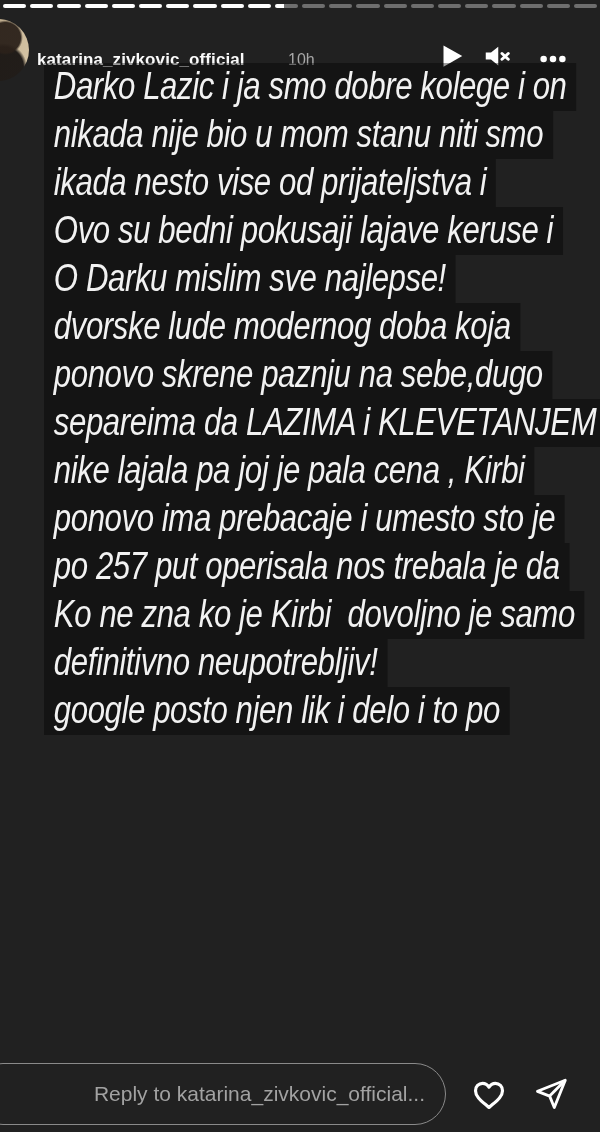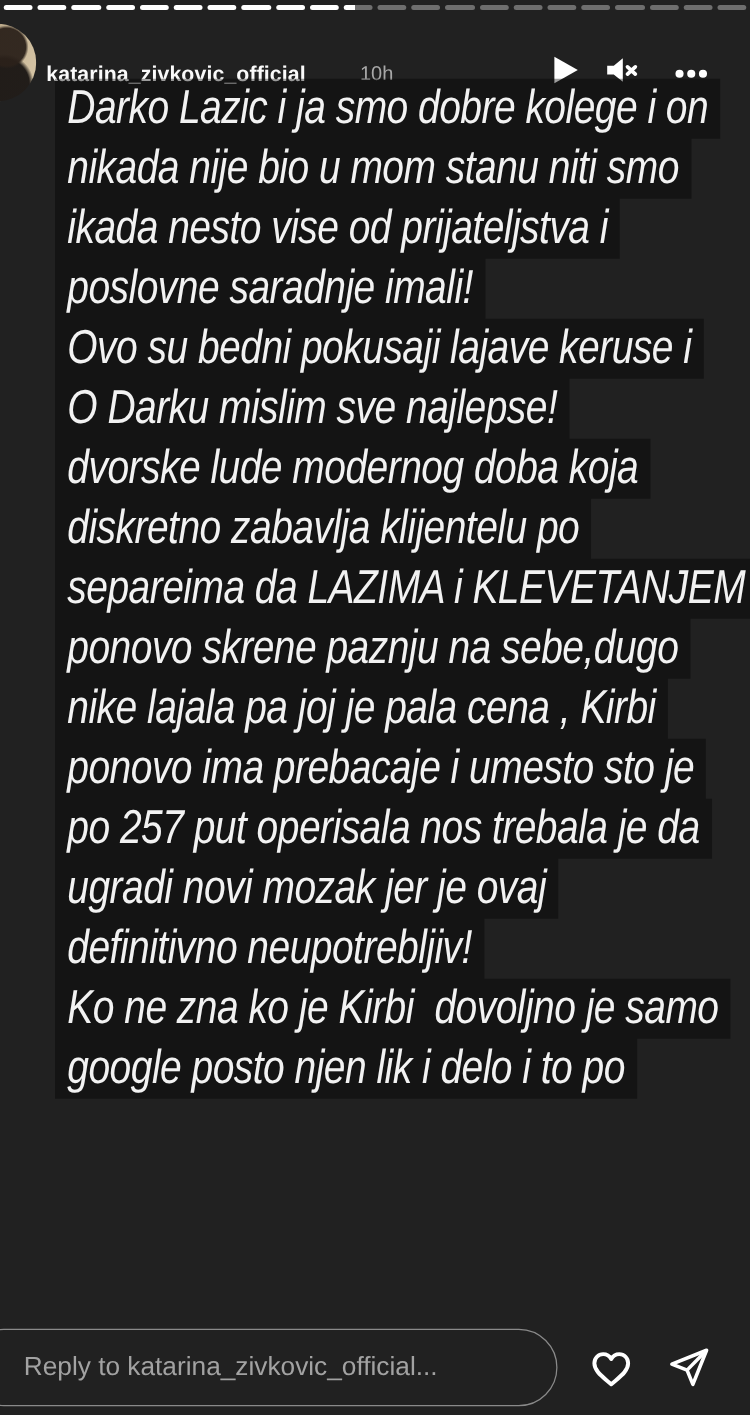--- a/index.html
+++ b/index.html
@@ -63,20 +63,21 @@
   .reply-pill{
     position:absolute;left:-28px;top:1063px;width:474px;height:62px;
     border:1.5px solid #8a8a8a;border-radius:32px;
     background:transparent;box-sizing:border-box;
   }
   .reply-input{
     position:absolute;left:44px;top:2px;right:18px;height:54px;
     background:transparent;border:none;outline:none;
     color:#e8e8e8;font-size:21px;
     font-family:"Liberation Sans","DejaVu Sans",sans-serif;
+    text-align:right;
   }
   .reply-input::placeholder{color:#a2a2a2;opacity:1;}
   .ftr-icon{position:absolute;width:36px;height:36px;}
   .ftr-icon svg{display:block;width:100%;height:100%;}
   .like-btn{left:471px;top:1077px;}
   .share-btn{left:533px;top:1076px;}
 </style>
 </head>
 <body>
 
@@ -129,33 +130,30 @@
         <circle cx="12" cy="12" r="2.6" fill="#ffffff"></circle>
         <circle cx="19.5" cy="12" r="2.6" fill="#ffffff"></circle>
       </svg>
     </span>
   </div>
 
   <div class="story-text">
       <div class="text-row"><span class="text-line">Darko Lazic i ja smo dobre kolege i on</span></div>
       <div class="text-row"><span class="text-line">nikada nije bio u mom stanu niti smo</span></div>
       <div class="text-row"><span class="text-line">ikada nesto vise od prijateljstva i</span></div>
-      <div class="text-row"><span class="text-line">poslovne saradnje imali!</span></div>
       <div class="text-row"><span class="text-line">Ovo su bedni pokusaji lajave keruse i</span></div>
       <div class="text-row"><span class="text-line">O Darku mislim sve najlepse!</span></div>
       <div class="text-row"><span class="text-line">dvorske lude modernog doba koja</span></div>
-      <div class="text-row"><span class="text-line">diskretno zabavlja klijentelu po</span></div>
+      <div class="text-row"><span class="text-line">ponovo skrene paznju na sebe,dugo</span></div>
       <div class="text-row"><span class="text-line">separeima da LAZIMA i KLEVETANJEM</span></div>
-      <div class="text-row"><span class="text-line">ponovo skrene paznju na sebe,dugo</span></div>
       <div class="text-row"><span class="text-line">nike lajala pa joj je pala cena , Kirbi</span></div>
       <div class="text-row"><span class="text-line">ponovo ima prebacaje i umesto sto je</span></div>
       <div class="text-row"><span class="text-line">po 257 put operisala nos trebala je da</span></div>
-      <div class="text-row"><span class="text-line">ugradi novi mozak jer je ovaj</span></div>
+      <div class="text-row"><span class="text-line">Ko ne zna ko je Kirbi  dovoljno je samo</span></div>
       <div class="text-row"><span class="text-line">definitivno neupotrebljiv!</span></div>
-      <div class="text-row"><span class="text-line">Ko ne zna ko je Kirbi  dovoljno je samo</span></div>
       <div class="text-row"><span class="text-line">google posto njen lik i delo i to po</span></div>
     </div>
 
   <div class="footer"></div>
   <div class="reply-pill">
     <input class="reply-input" type="text" placeholder="Reply to katarina_zivkovic_official..." style="">
   </div>
   <span class="ftr-icon like-btn">
     <svg viewBox="0 0 24 24">
       <path d="M12 20.3C7.6 16.4 3 13.4 3 9.1 3 6.3 5.1 4.2 7.7 4.2c1.8 0 3.4 1 4.3 2.6.9-1.6 2.5-2.6 4.3-2.6 2.6 0 4.7 2.1 4.7 4.9 0 4.3-4.6 7.3-9 11.2z" fill="none" stroke="#ffffff" stroke-width="2.1" stroke-linejoin="round"></path>

